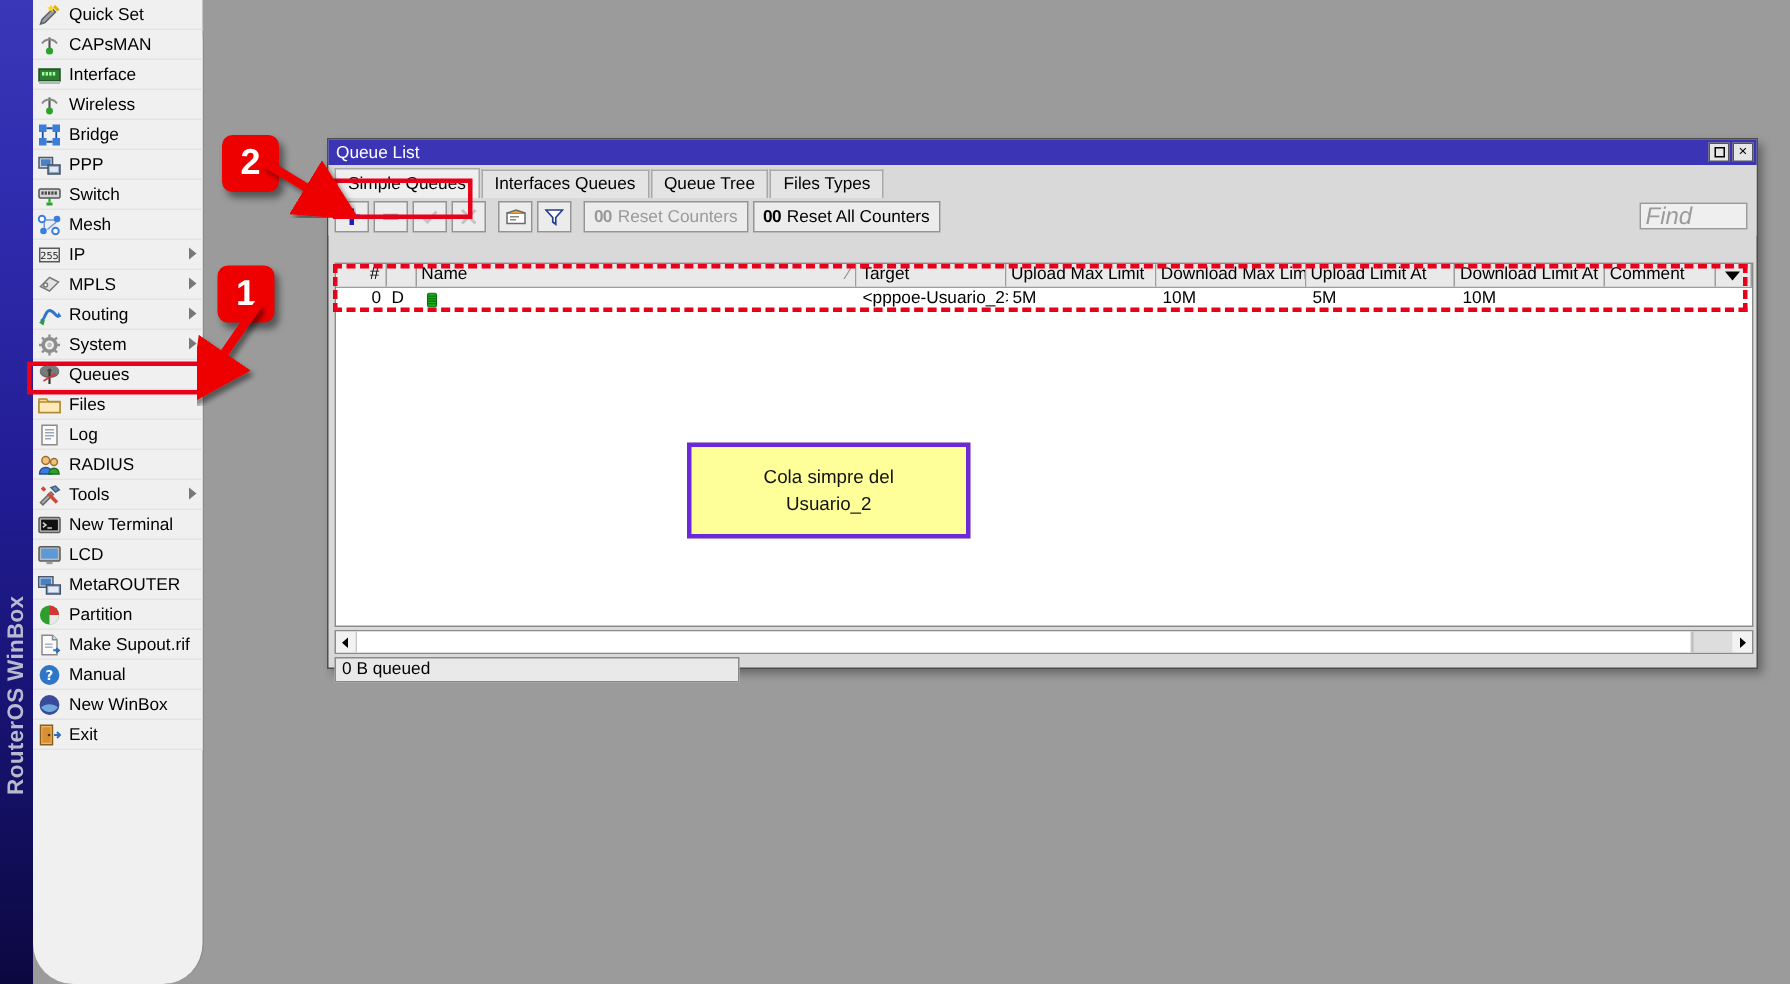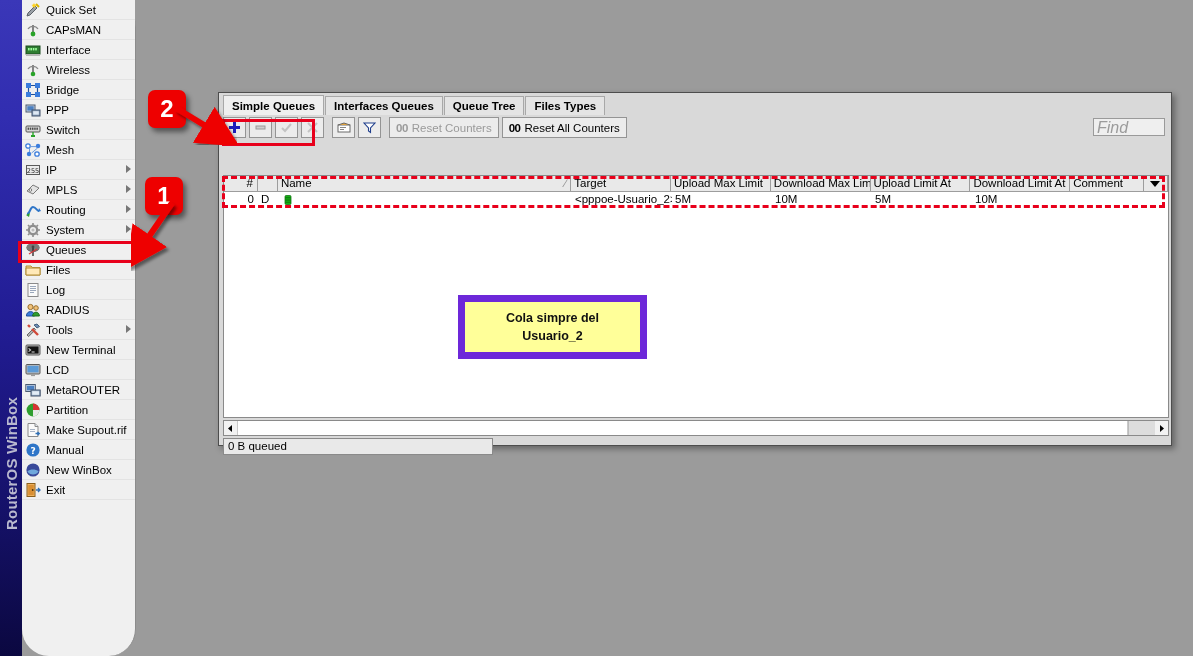--- a/index.html
+++ b/index.html
@@ -69,21 +69,21 @@
   .wbtn .sq{width:7px;height:7px;border:1px solid #000;box-sizing:border-box;}
 
   
   #qw-tabs{
     height:22px;background:#d9d9d9;display:flex;align-items:flex-end;
     padding-left:4px;box-sizing:border-box;
   }
   .tab{
     height:19px;line-height:19px;padding:0 8px;margin-right:1px;
     background:#e4e4e4;border:1px solid #a8a8a8;border-bottom:none;
-    font-size:11.5px;color:#000;box-sizing:border-box;white-space:nowrap;font-weight:bold;
+    font-size:11.5px;color:#000;box-sizing:border-box;white-space:nowrap;
   }
   .tab.active{background:#efefef;height:20px;line-height:20px;}
 
   
   #qw-toolbar{
     height:25px;background:#d9d9d9;display:flex;align-items:center;
     padding:0 4px;box-sizing:border-box;position:relative;
   }
   .tbtn{
     width:23px;height:21px;background:#ececec;border:1px solid #949494;
@@ -158,22 +158,22 @@
   .solid-box{
     position:absolute;border:3px solid #e8001b;box-sizing:border-box;pointer-events:none;
   }
   .badge{
     position:absolute;width:38px;height:38px;background:#ee0000;border-radius:7px;
     color:#fff;font-size:24px;font-weight:bold;
     display:flex;align-items:center;justify-content:center;
     box-shadow:3px 4px 5px rgba(0,0,0,.45);
   }
   .note{
-    position:absolute;background:#ffff99;border:7px solid #6d28d9;
-    color:#111;font-size:12.5px;font-weight:bold;text-align:center;
+    position:absolute;background:#ffff99;border:3px solid #6d28d9;
+    color:#111;font-size:12.5px;font-weight:normal;text-align:center;
     display:flex;align-items:center;justify-content:center;
     line-height:1.45;box-sizing:border-box;
   }
   svg.anno{position:absolute;pointer-events:none;overflow:visible;}
 </style>
 </head>
 <body>
 
 <div id="desktop"></div>
 
@@ -449,20 +449,29 @@
           <circle cx="7.7" cy="8" r="0.9" fill="#4a3312"></circle>
           <path d="M11 8h4M13 6l2 2-2 2" fill="none" stroke="#2f6fb5" stroke-width="1.3"></path>
         </svg>
       </span>
       <span class="mlabel">Exit</span>
     </div>
   </div>
 
 <div id="queue-window">
 
+  <div id="qw-title">
+    <span>Queue List</span>
+    <span class="wbtns">
+      <span class="wbtn">
+          <span class="sq"></span>
+        </span>
+      <span class="wbtn">×</span>
+    </span>
+  </div>
 
   <div id="qw-tabs">
       <div class="tab active">Simple Queues</div>
       <div class="tab">Interfaces Queues</div>
       <div class="tab">Queue Tree</div>
       <div class="tab">Files Types</div>
     </div>
 
   <div id="qw-toolbar">
     <span class="tbtn">

